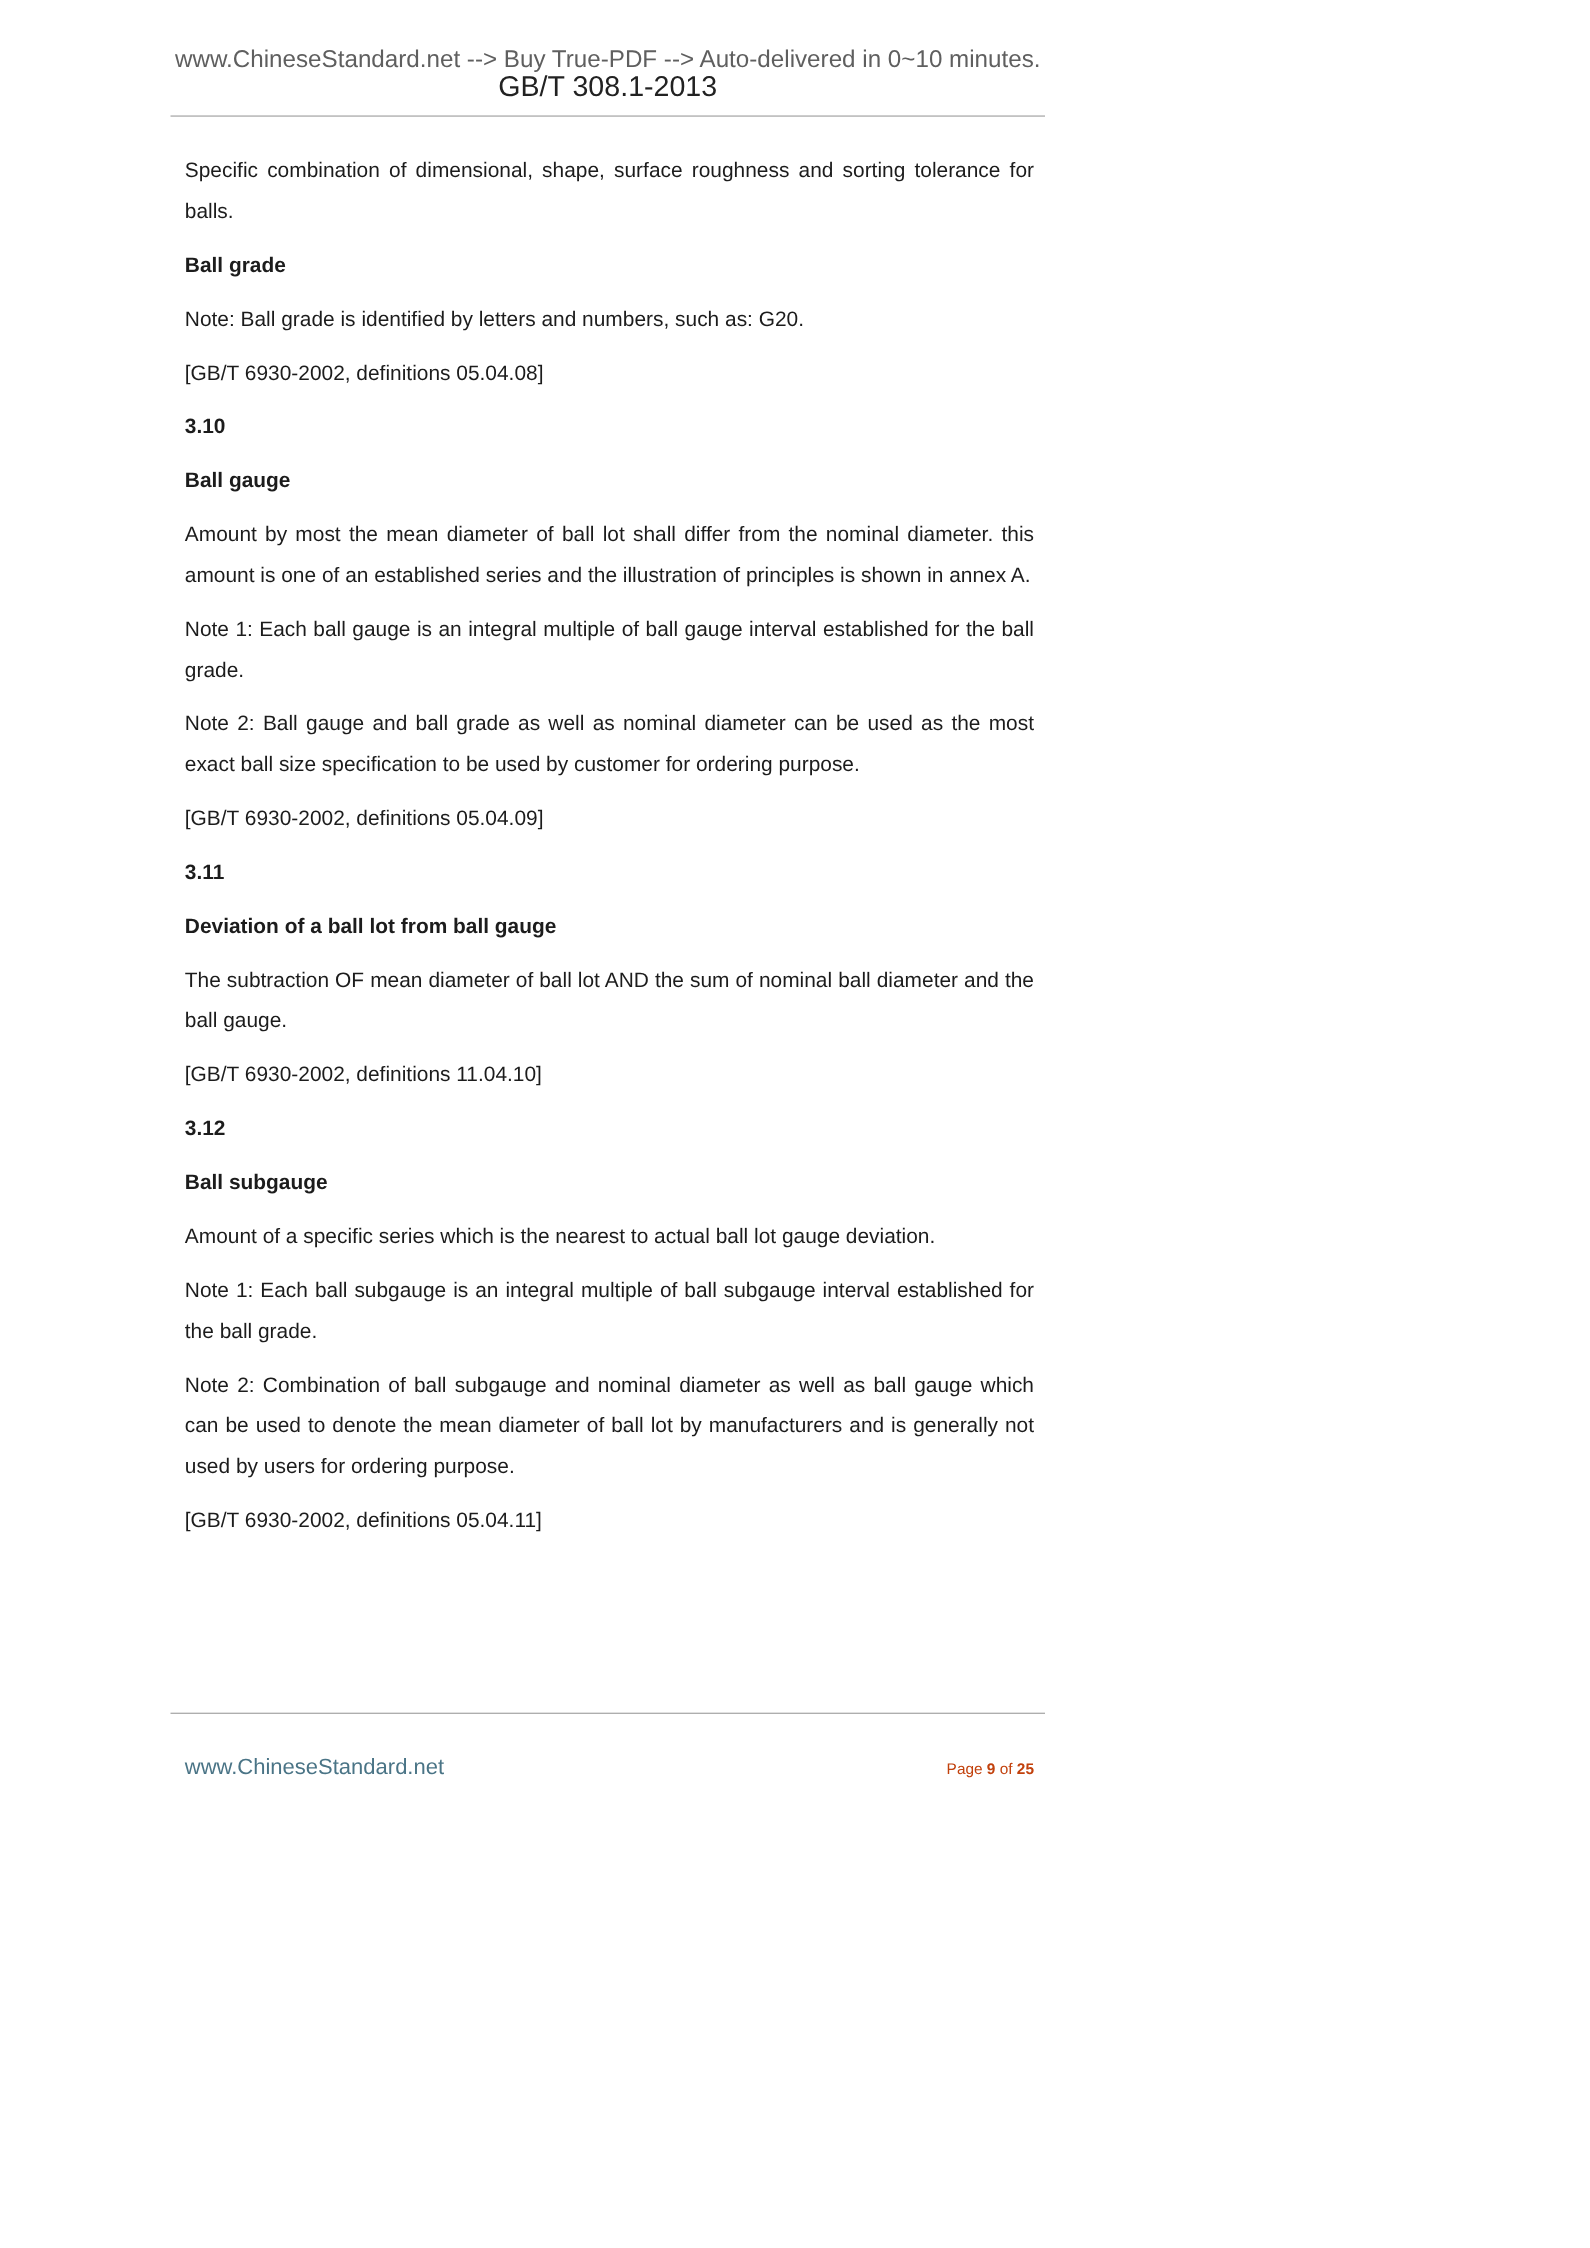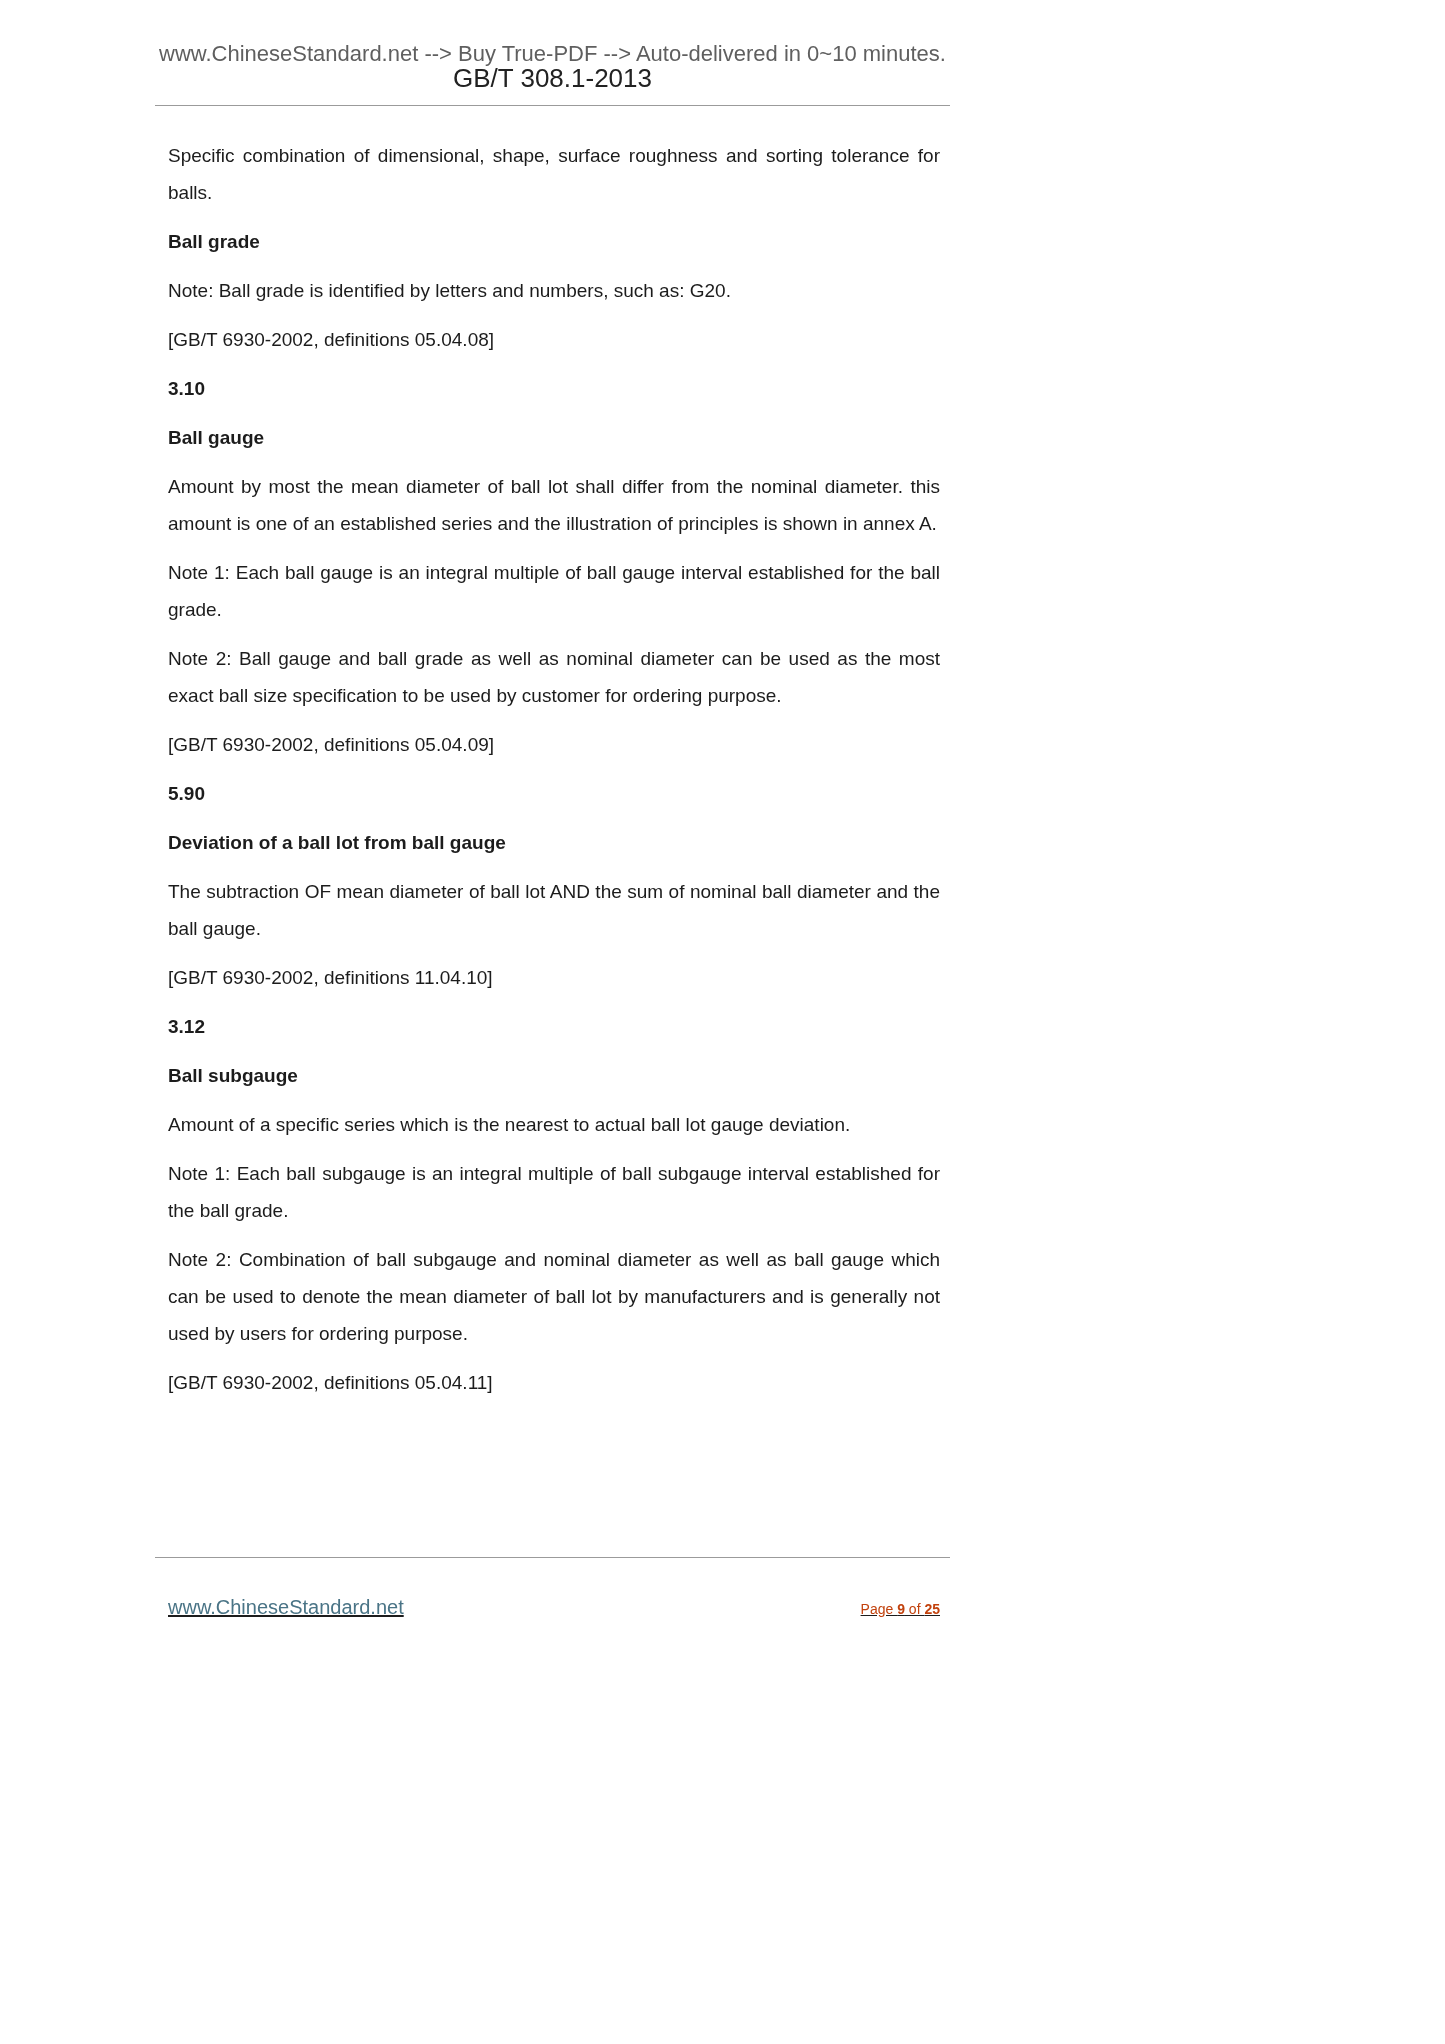--- a/index.html
+++ b/index.html
@@ -40,21 +40,20 @@
     margin-bottom: 12px;
   }
   .heading { font-weight: bold; text-align: left; }
   .para { text-align: justify; }
   .footer {
     position: absolute;
     left: 0;
     bottom: 0;
     width: 1105px;
     padding-bottom: 36px;
-    text-decoration: underline;
   }
   .footer-rule { margin-bottom: 38px; }
   .footer-row {
     display: flex;
     justify-content: space-between;
     align-items: baseline;
     padding: 0 165px 0 168px;
   }
   .site-link {
     font-size: 20px;
@@ -86,21 +85,21 @@
     <div class="block para">Specific combination of dimensional, shape, surface roughness and sorting tolerance for balls.</div>
         <div class="block heading">Ball grade</div>
         <div class="block para">Note: Ball grade is identified by letters and numbers, such as: G20.</div>
         <div class="block para">[GB/T 6930-2002, definitions 05.04.08]</div>
         <div class="block heading">3.10</div>
         <div class="block heading">Ball gauge</div>
         <div class="block para">Amount by most the mean diameter of ball lot shall differ from the nominal diameter. this amount is one of an established series and the illustration of principles is shown in annex A.</div>
         <div class="block para">Note 1: Each ball gauge is an integral multiple of ball gauge interval established for the ball grade.</div>
         <div class="block para">Note 2: Ball gauge and ball grade as well as nominal diameter can be used as the most exact ball size specification to be used by customer for ordering purpose.</div>
         <div class="block para">[GB/T 6930-2002, definitions 05.04.09]</div>
-        <div class="block heading">5.90</div>
+        <div class="block heading">3.11</div>
         <div class="block heading">Deviation of a ball lot from ball gauge</div>
         <div class="block para">The subtraction OF mean diameter of ball lot AND the sum of nominal ball diameter and the ball gauge.</div>
         <div class="block para">[GB/T 6930-2002, definitions 11.04.10]</div>
         <div class="block heading">3.12</div>
         <div class="block heading">Ball subgauge</div>
         <div class="block para">Amount of a specific series which is the nearest to actual ball lot gauge deviation.</div>
         <div class="block para">Note 1: Each ball subgauge is an integral multiple of ball subgauge interval established for the ball grade.</div>
         <div class="block para">Note 2: Combination of ball subgauge and nominal diameter as well as ball gauge which can be used to denote the mean diameter of ball lot by manufacturers and is generally not used by users for ordering purpose.</div>
         <div class="block para">[GB/T 6930-2002, definitions 05.04.11]</div>
       </main>

